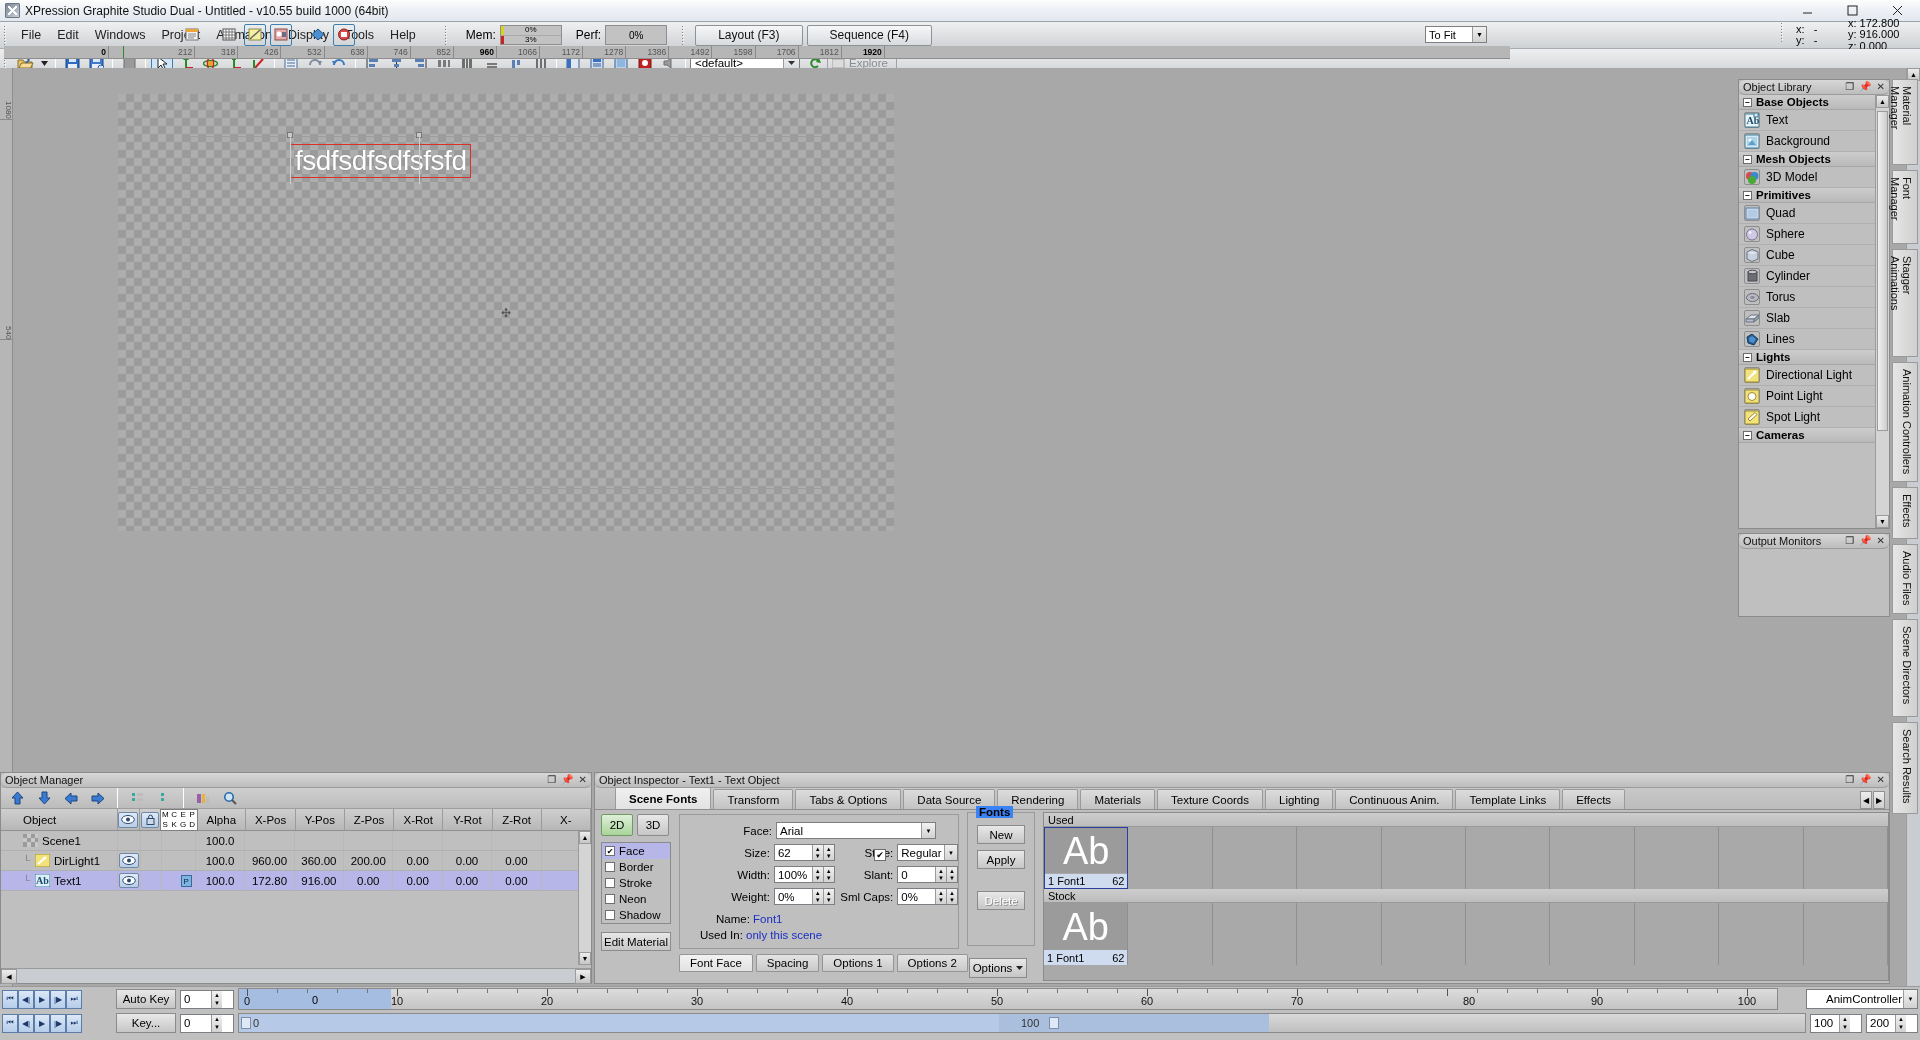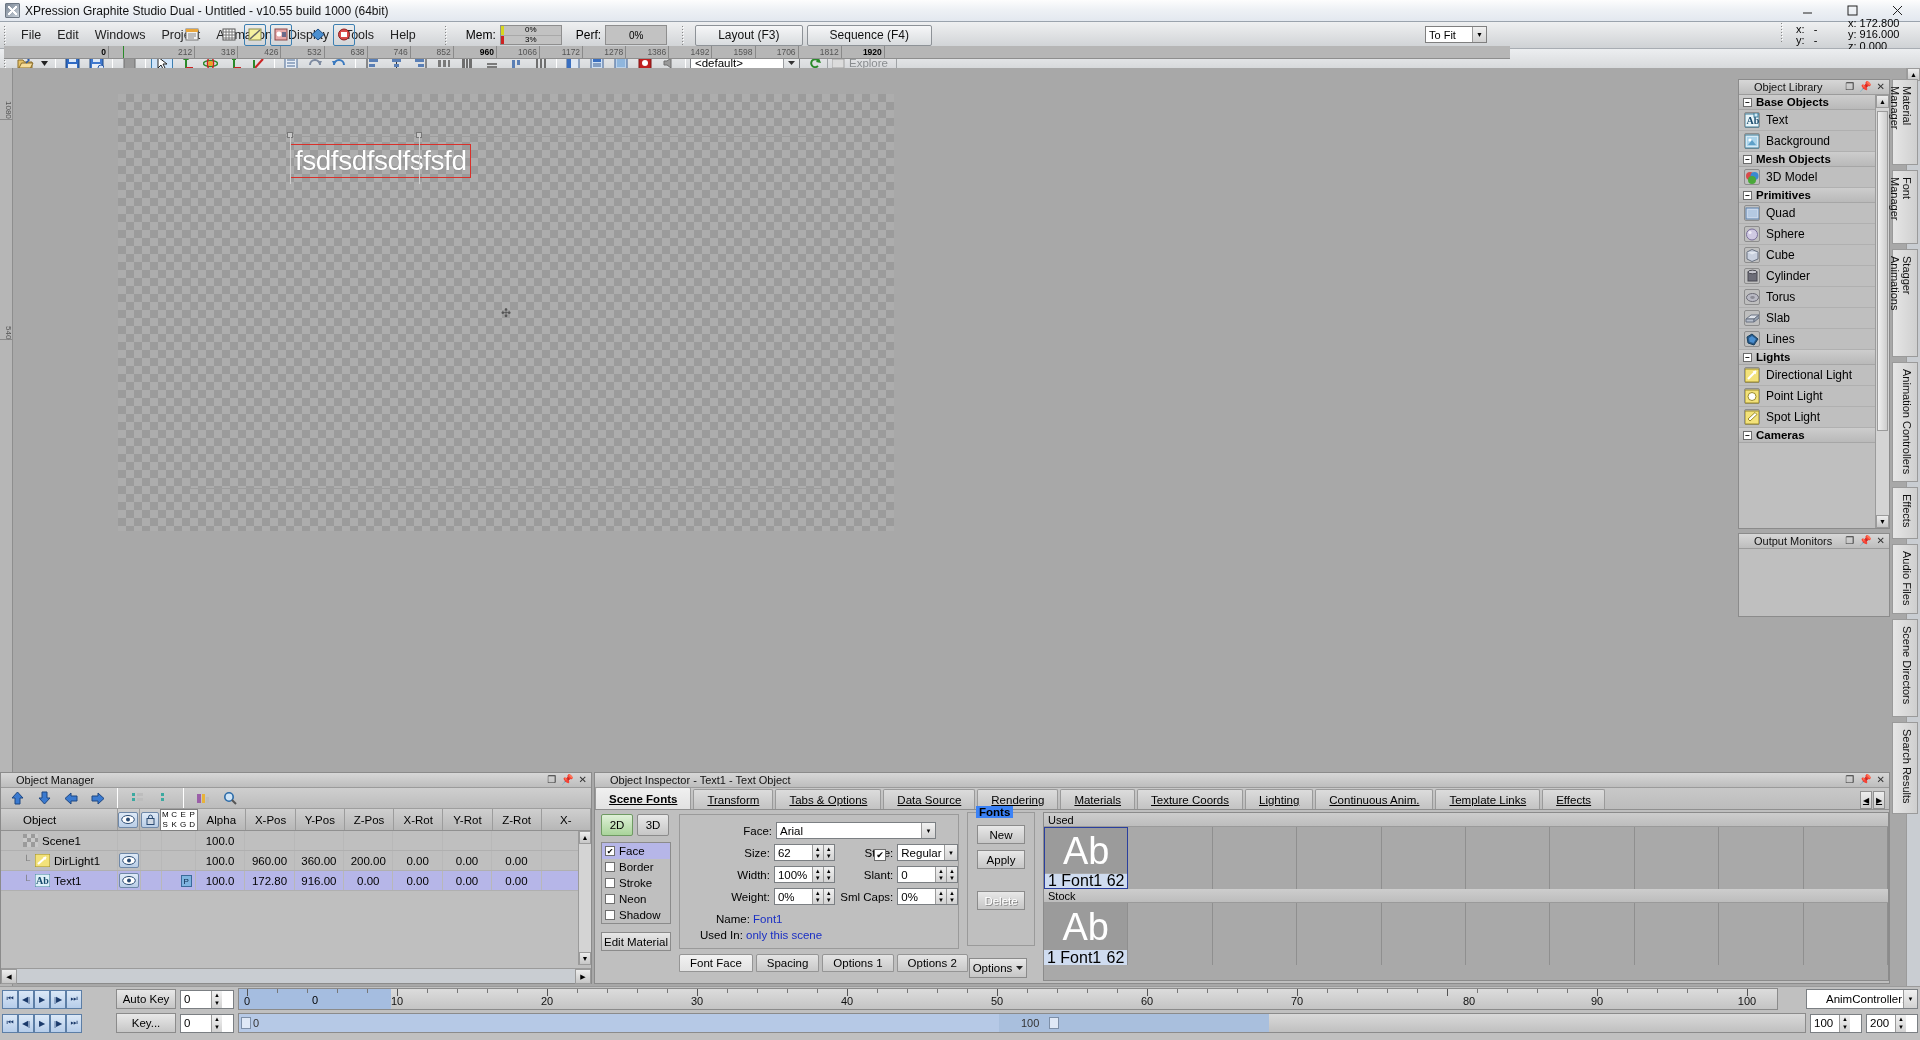--- a/index.html
+++ b/index.html
@@ -90,21 +90,21 @@
     background:linear-gradient(180deg,#f3f4f5,#d3d6d9); border-left:1px solid #9a9da0;
     display:flex; align-items:center; justify-content:center; }
   .explorebtn { height:21px; padding:0 8px 0 4px; background:linear-gradient(180deg,#e9eaec,#cfd1d4);
      border:1px solid #a0a3a6; border-radius:2px; font-size:11.5px; color:#8a8d90;
      display:flex; align-items:center; gap:4px; }
 
   
   .panel { position:absolute; background:#bfbfbf; border:1px solid #8b8b8b; }
   .ptitle { height:15px; background:linear-gradient(180deg,#d7d7d7,#bdbdbd);
             border-bottom:1px solid #9b9b9b; display:flex; align-items:center;
-            font-size:11px; padding-left:15px; color:#111; }
+            font-size:11px; padding-left:4px; color:#111;border-radius:6px; }
   .ptitle .pbtns { margin-left:auto; display:flex; gap:5px; padding-right:4px; align-items:center; }
   .pbtn { font-size:10px; line-height:10px; color:#333; }
 
   
   #projectManager { left:0; top:79px; width:172px; height:212px; }
   .tree { background:#bfbfbf; padding:3px 0 0 3px; font-size:11.5px; }
   .trow { display:flex; align-items:center; height:15px; gap:3px; padding-left:2px;}
   .trow .ico { width:15px; height:13px; flex:none; position:relative; }
   .tlabel{ font-size:11.5px; }
   .tlabel.bold{ font-weight:bold; }
@@ -224,22 +224,22 @@
   .eyeicon { width:20px; height:15px; border:1px solid #6f88a8; border-radius:2px;
      background:linear-gradient(180deg,#dfeaf7,#b9cde6); display:flex; align-items:center;
      justify-content:center;}
   .om-scroll{ position:absolute; right:0; top:58px; bottom:18px; width:13px; background:#d4d4d4;
      border-left:1px solid #9b9b9b; display:flex; flex-direction:column; justify-content:space-between;}
   .om-hscroll{ position:absolute; left:0; right:0; bottom:0; height:15px; background:#c9cdd2;
      border-top:1px solid #9b9b9b;}
 
   
   #objectInspector { left:594px; top:772px; width:1296px; height:212px; }
-  .oi-tabs { display:flex; height:22px; align-items:flex-end; padding-left:0;
-     background:linear-gradient(180deg,#c8c8c8,#bcbcbc); border-bottom:1px solid #8f8f8f;text-decoration:underline;}
+  .oi-tabs { display:flex; height:22px; align-items:flex-end; padding-left:20px;
+     background:linear-gradient(180deg,#c8c8c8,#bcbcbc); border-bottom:1px solid #8f8f8f;}
   .oi-tab { height:20px; padding:0 13px; display:flex; align-items:center; font-size:11.5px;
      background:linear-gradient(180deg,#dcdcdc,#c3c3c3); border:1px solid #9a9a9a;
      border-bottom:none; margin-right:2px; border-radius:2px 2px 0 0;}
   .oi-tab.active { background:linear-gradient(180deg,#f0f0f0,#e2e2e2); font-weight:bold; height:22px;}
   .oi-tabnav { margin-left:auto; display:flex; gap:1px; padding-right:4px; align-items:center;}
   .navbtn { width:12px; height:18px; background:linear-gradient(180deg,#ededed,#cdcdcd);
      border:1px solid #909090; font-size:8px; display:flex; align-items:center; justify-content:center;}
   .oi-body { position:absolute; left:0; right:0; top:37px; bottom:0; }
   .dimbtn-row { position:absolute; left:6px; top:4px; display:flex; gap:4px; }
   .dbtn { width:32px; height:22px; border:1px solid #8b8b8b; border-radius:2px; font-size:11.5px;
@@ -287,21 +287,21 @@
      border:1px solid #8b8b8b; }
   .fg-hdr { height:14px; background:linear-gradient(180deg,#cdcdcd,#bdbdbd); font-size:11px;
      padding-left:4px; display:flex; align-items:center; border-bottom:1px solid #9a9a9a;}
   .fg-cells { display:flex; height:62px; }
   .fg-cell { width:86px; border-right:1px solid #8f8f8f; position:relative; }
   .fg-cell.used { border:1px solid #2a3f9e; }
   .fg-pv { position:absolute; left:0; right:0; top:0; bottom:15px; background:#9b9b9b;
      display:flex; align-items:center; justify-content:center; color:#fff;
      font-size:38px; line-height:38px; overflow:hidden; }
   .fg-cap { position:absolute; left:0; right:0; bottom:0; height:14px; background:#cfdcf0;
-     display:flex; justify-content:space-between; padding:0 3px; font-size:16px; align-items:center;}
+     display:flex; justify-content:space-between; padding:0 3px; font-size:11px; align-items:center;}
 
   
   .bottombar { position:absolute; left:0; top:986px; width:1920px; height:54px;
      background:#c0c0c0; border-top:1px solid #9a9a9a; }
   .tl-row { height:24px; display:flex; align-items:center; gap:4px; padding:1px 2px; }
   .transport { display:flex; gap:0; }
   .tpbtn { width:16px; height:19px; background:linear-gradient(180deg,#dbe8f7,#b6cdea);
      border:1px solid #5c7ea6; display:flex; align-items:center; justify-content:center;
      font-size:8px; color:#1b3a6b; }
   .akbtn { width:60px; height:20px; background:linear-gradient(180deg,#e8e8e8,#c6c6c6);

